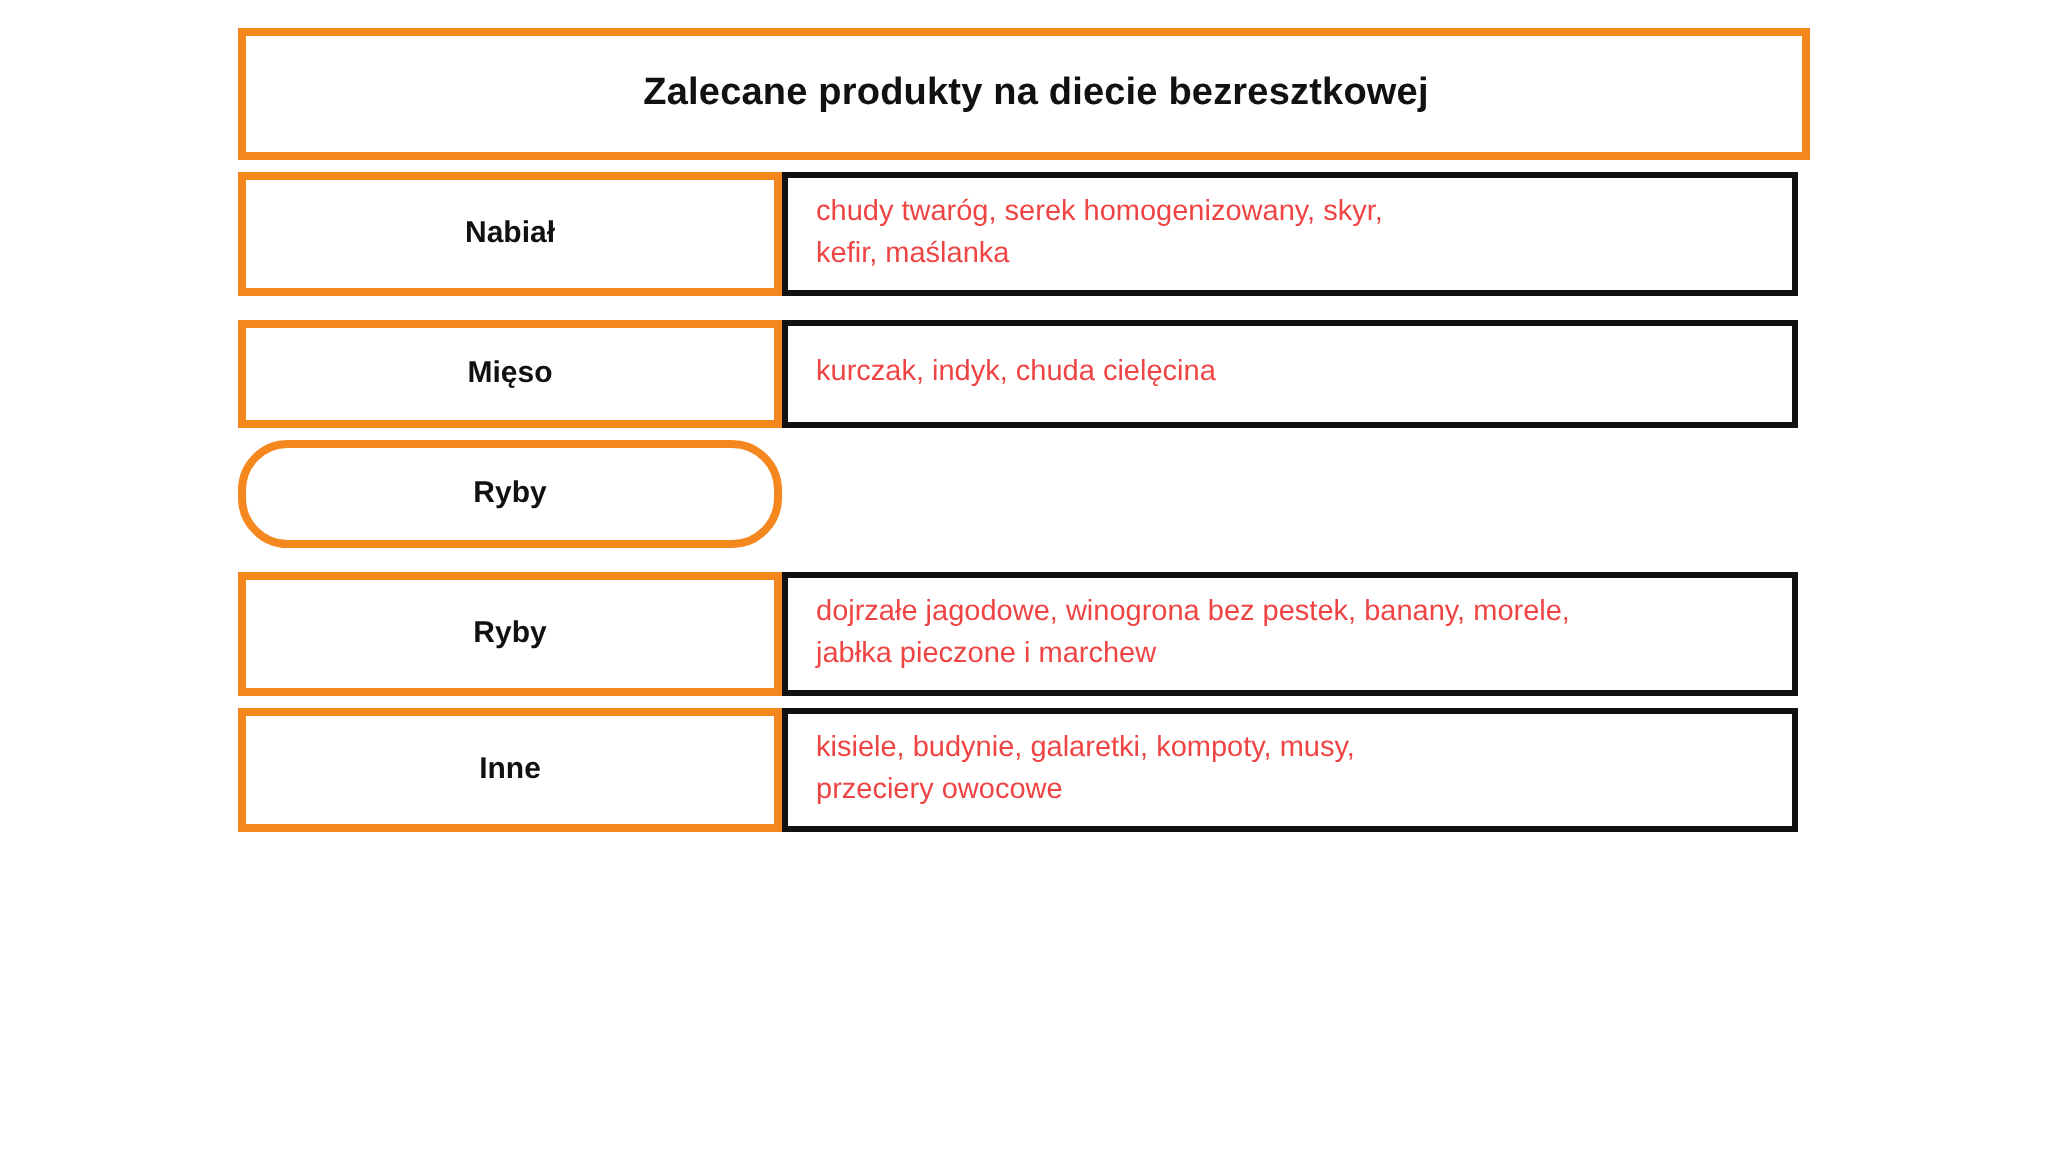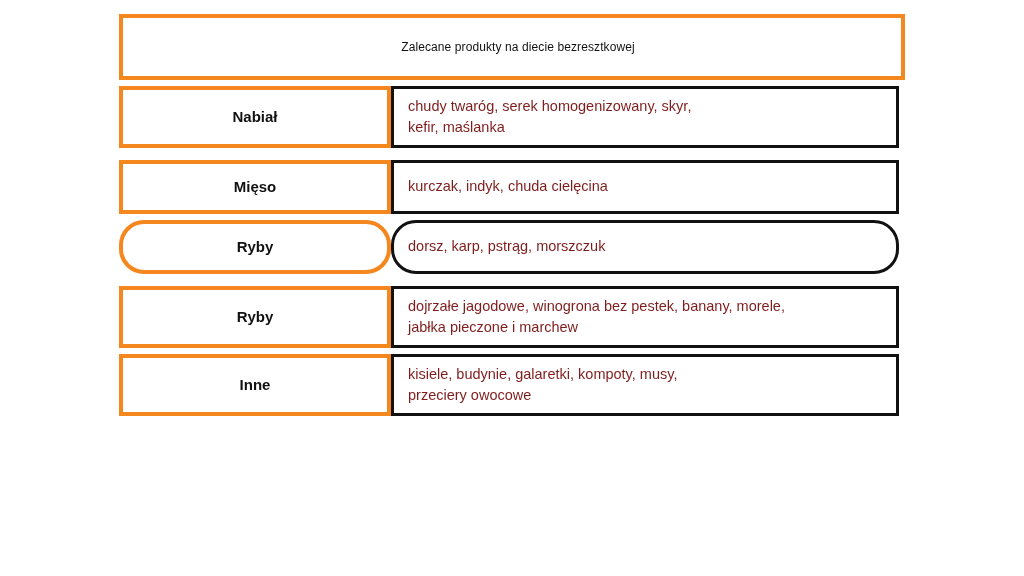--- a/index.html
+++ b/index.html
@@ -30,22 +30,22 @@
     box-sizing: border-box;
     width: 786px;
     height: 66px;
     border: 4px solid #F5871F;
     background: #ffffff;
     display: flex;
     align-items: center;
     justify-content: center;
   }
   .title-text {
-    font-size: 12px;
-    font-weight: normal;
+    font-size: 19px;
+    font-weight: bold;
     letter-spacing: 0.1px;
     color: #111111;
     text-align: center;
     margin-left: 12px;
   }
   .rows {
     margin-top: 6px;
   }
   .row {
     display: flex;
@@ -77,21 +77,21 @@
     border: 3px solid #111111;
     background: #ffffff;
     display: flex;
     align-items: center;
     padding: 6px 14px;
     margin-left: 0px;
   }
   .desc-text {
     font-size: 14.5px;
     line-height: 1.45;
-    color: #7f1d1d;
+    color: #ef4444;
     white-space: pre-line;
   }
   
   .row-0 .cat-cell, .row-0 .desc-cell { min-height: 62px; }
   .row-1 .cat-cell, .row-1 .desc-cell { min-height: 62px; }
   .row-2 .cat-cell, .row-2 .desc-cell { min-height: 54px; }
   .row-3 .cat-cell, .row-3 .desc-cell { min-height: 54px; border-radius: 25px; }
   .row-4 .cat-cell, .row-4 .desc-cell { min-height: 62px; }
   .row-5 .cat-cell, .row-5 .desc-cell { min-height: 62px; }
   .row-6 .cat-cell, .row-6 .desc-cell { min-height: 62px; }
@@ -128,23 +128,20 @@
         </div>
         <div class="desc-cell">
           <div class="desc-text">kurczak, indyk, chuda cielęcina</div>
         </div>
       </div>
 
       <div class="row row-3">
         <div class="cat-cell">
           <div class="cat-text">Ryby</div>
         </div>
-        <div class="desc-cell">
-          <div class="desc-text">dorsz, karp, pstrąg, morszczuk</div>
-        </div>
       </div>
 
       <div class="row row-4">
       </div>
 
       <div class="row row-5">
         <div class="cat-cell">
           <div class="cat-text">Ryby</div>
         </div>
         <div class="desc-cell">

